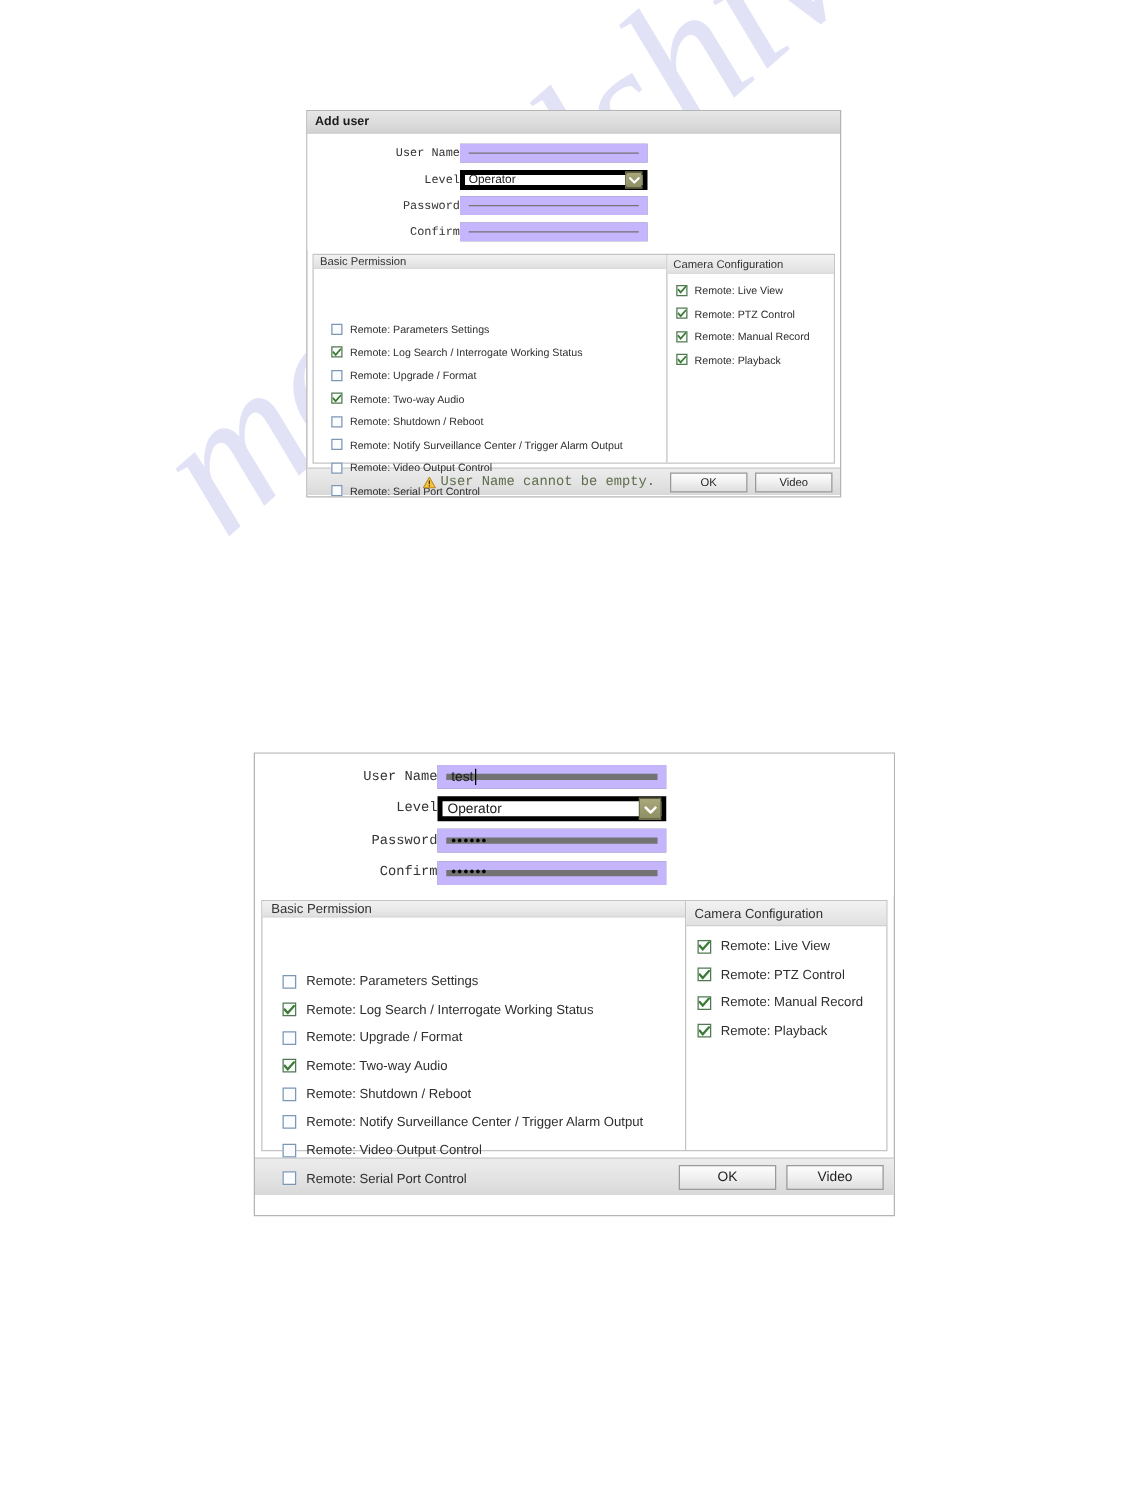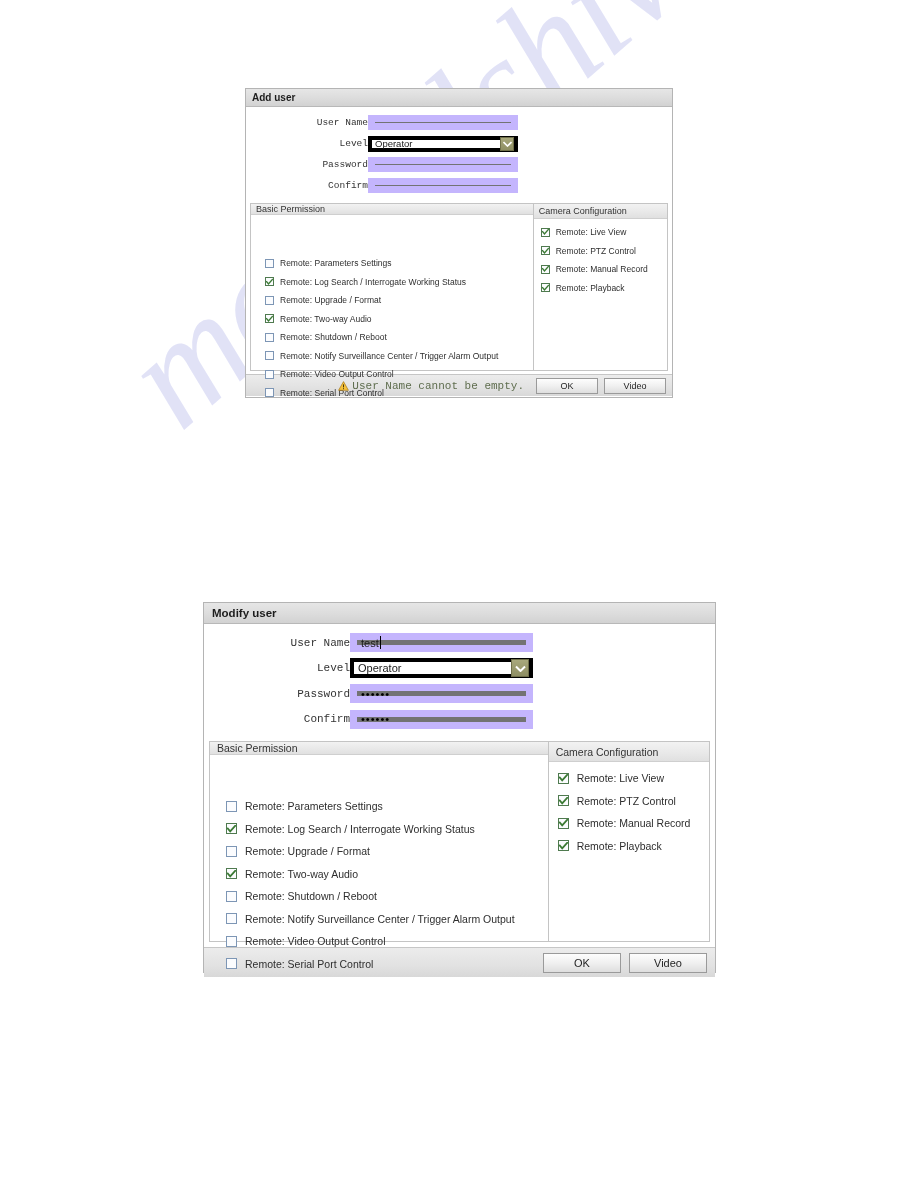--- a/index.html
+++ b/index.html
@@ -359,21 +359,20 @@
         <rect x="5" y="7.2" width="1" height="1" fill="#4a3708"></rect>
       </svg>
       <span>User Name cannot be empty.</span>
     </span>
     <div class="btn">OK</div>
     <div class="btn">Video</div>
   </div>
 </div>
 
 <div class="dialog" id="dlg-mod">
-  <div class="dialog-title">Modify user</div>
 
   <div class="form-area">
     <div class="form-row">
       <div class="form-label">User Name</div>
       <div class="field">
         <span>test</span>
         <span class="caret" style="height:13px;"></span>
       </div>
     </div>
 

